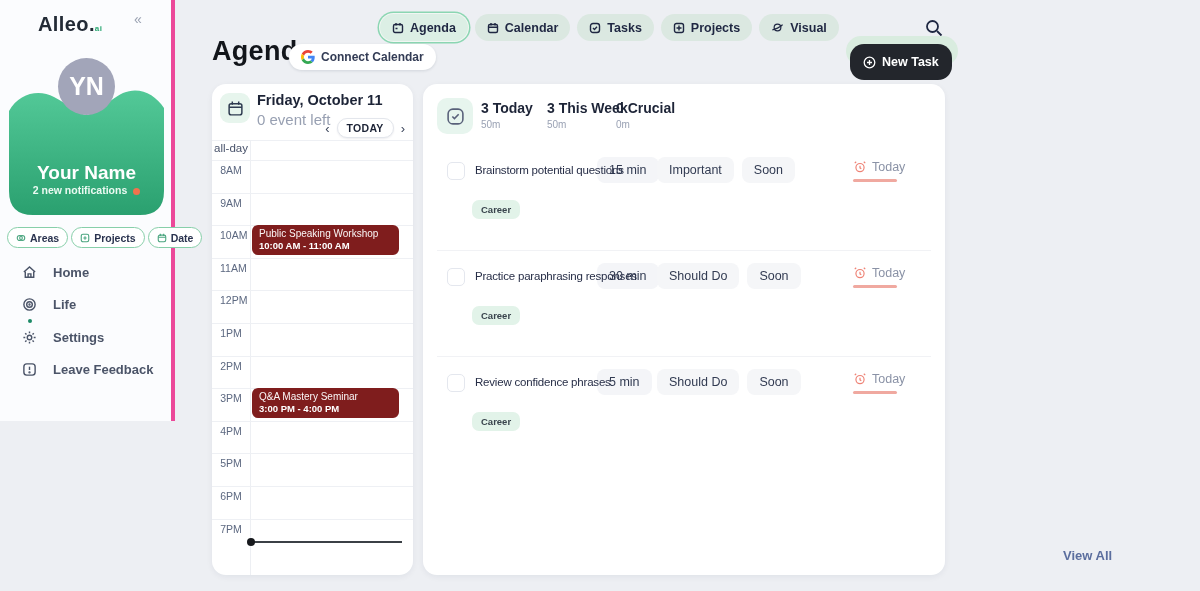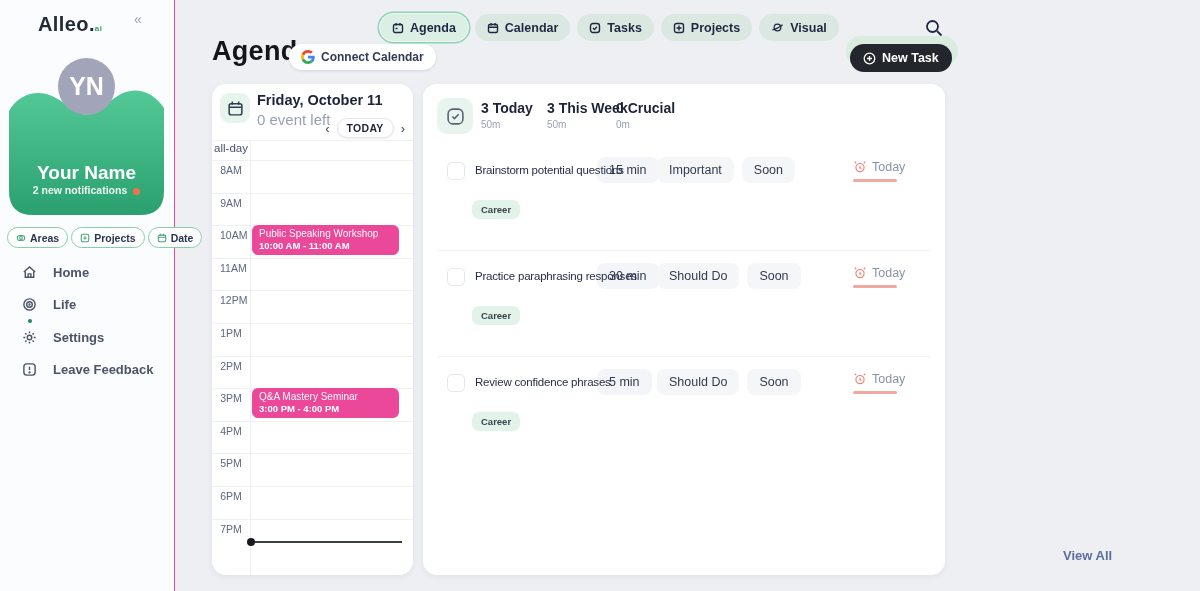--- a/index.html
+++ b/index.html
@@ -2,21 +2,21 @@
 <html><head>
 <meta charset="utf-8">
 <style>
   * { margin:0; padding:0; box-sizing:border-box; }
   html,body { width:1200px; height:591px; overflow:hidden; }
   body { font-family:"Liberation Sans", sans-serif; background:#edeff3; position:relative; }
   #app { position:absolute; inset:0; width:1200px; height:591px; }
   .abs { position:absolute; }
 
   
-  .sidebar { left:0; top:0; width:175px; height:591px; background:#fbfcfe; border-right:1px solid #ec4899; }
+  .sidebar { left:0; top:0; width:175px; height:421px; background:#fbfcfe; border-right:4px solid #ec4899; }
   .logo { left:38px; top:13px; font-size:20px; font-weight:700; color:#232b36; letter-spacing:.4px; }
   .logo .suffix { font-size:8px; color:#2aa872; font-weight:700; }
   .collapse { left:134px; top:11px; font-size:14px; color:#99a1b1; cursor:pointer; }
 
   .wave-card { left:9px; top:87px; width:155px; height:128px; }
   .avatar { left:58px; top:58px; width:57px; height:57px; border-radius:50%; background:#a2a5b9;
             color:#fff; font-size:25px; font-weight:600; display:flex; align-items:center; justify-content:center; z-index:2; }
   .profile-name { left:9px; top:126px; width:155px; text-align:center; color:#fff; font-size:19px; font-weight:700; z-index:2;margin-top:36px; }
   .notif { left:9px; top:184px; width:155px; text-align:center; color:#ebfaf2; font-size:10.5px; font-weight:600; z-index:2; }
   .notif-dot { display:inline-block; width:7px; height:7px; border-radius:50%; background:#f2724d; margin-left:6px; vertical-align:middle; }
@@ -40,40 +40,40 @@
              display:flex; align-items:center; padding:0 12px 0 15px; gap:8px; }
   .capture input { border:none; outline:none; width:150px; font-size:12.5px; color:#9aa3b6; background:transparent; font-family:inherit; }
   .capture input::placeholder { color:#9aa3b6; }
 
   .page-title { left:212px; top:36px; font-size:27px; font-weight:700; color:#12151a; letter-spacing:.3px; }
   .connect { left:289px; top:44px; height:26px; padding:0 12px; background:#fff; border-radius:13px;
              box-shadow:0 1px 3px rgba(20,30,60,.12); display:flex; align-items:center; gap:6px;
              font-size:12px; font-weight:600; color:#333c55; cursor:pointer; }
 
   .newtask-blob { left:846px; top:36px; width:112px; height:30px; background:#d9ecdf; border-radius:15px; }
-  .newtask { left:850px; top:44px; height:28px; padding:0 13px; background:#23262c; border-radius:14px;
+  .newtask { left:850px; top:44px; height:36px; padding:0 13px; background:#23262c; border-radius:14px;
              display:flex; align-items:center; gap:6px; color:#fff; font-size:12.5px; font-weight:600; cursor:pointer; }
 
   
   .cal-card { left:212px; top:84px; width:201px; height:491px; background:#fff; border-radius:14px; overflow:hidden;
               box-shadow:0 2px 6px rgba(25,35,60,.06); }
   .cal-icon-sq { left:8px; top:9px; width:30px; height:30px; border-radius:9px; background:#e7f5ed;
                  display:flex; align-items:center; justify-content:center; }
   .cal-date { left:45px; top:8px; font-size:14.5px; font-weight:700; color:#1c2336; }
   .cal-left { left:45px; top:27px; font-size:15px; color:#98a0b2; }
   .cal-nav { right:6px; top:34px; display:flex; align-items:center; gap:5px; }
   .cal-chev { font-size:13px; color:#3c465c; cursor:pointer; padding:0 2px; }
   .today-pill { padding:3px 9px; border:1px solid #e3e6ec; border-radius:11px; background:#fff; font-size:10.5px;
                 font-weight:700; color:#1c2336; letter-spacing:.3px; box-shadow:0 1px 2px rgba(20,30,60,.08); cursor:pointer; }
   .grid-topline { left:0; top:56px; width:201px; border-top:1px solid #eef0f4; }
   .allday { left:0; top:58px; width:38px; text-align:center; font-size:11.5px; color:#49536b; }
   .vline { left:38px; top:56px; bottom:0; border-left:1px solid #edeff3; }
   .hour-row { left:0; width:201px; height:33px; border-top:1px solid #eef0f4; }
   .hour-label { position:absolute; left:8px; top:3px; width:22px; text-align:center; font-size:10.5px; color:#5c6880; }
-  .event { left:40px; width:147px; height:30px; background:#ec4899; border-radius:6px; padding:3px 7px; z-index:2; cursor:pointer; }
+  .event { left:40px; width:147px; height:30px; background:#7f1d1d; border-radius:6px; padding:3px 7px; z-index:2; cursor:pointer; }
   .event .ev-title { font-size:10px; font-weight:500; color:rgba(255,255,255,.96); white-space:nowrap; overflow:hidden; }
   .event .ev-time { font-size:9.5px; font-weight:700; color:#fff; margin-top:1px; }
   .now-line { left:39px; top:457px; width:151px; height:2px; background:#3b4046; z-index:3; }
   .now-dot { position:absolute; left:-4px; top:-3px; width:8px; height:8px; border-radius:50%; background:#17191d; }
 
   
   .task-card { left:423px; top:84px; width:522px; height:491px; background:#fff; border-radius:14px;
                box-shadow:0 2px 6px rgba(25,35,60,.06); }
   .stats-icon-sq { left:14px; top:14px; width:36px; height:36px; border-radius:10px; background:#e7f5ee;
                    display:flex; align-items:center; justify-content:center; }

